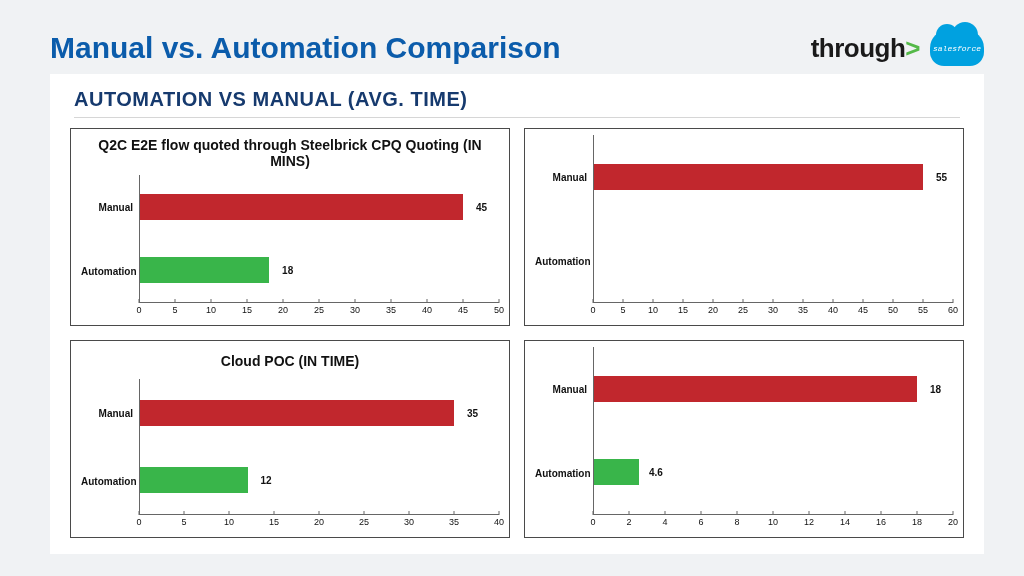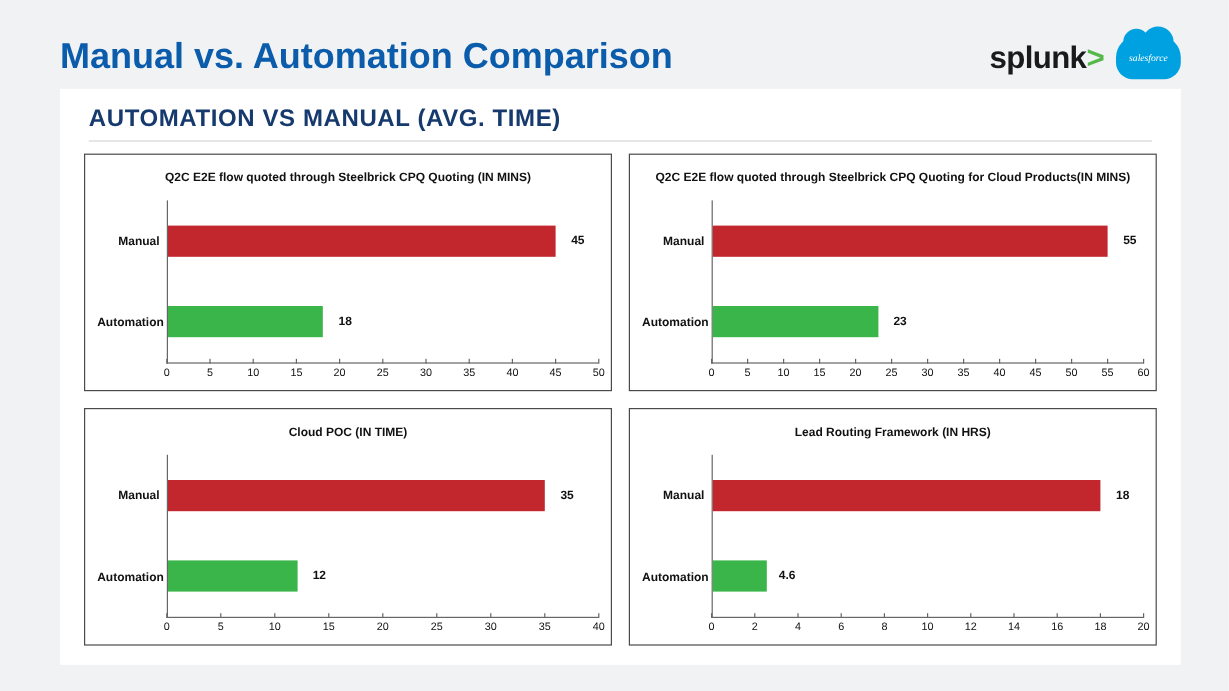--- a/index.html
+++ b/index.html
@@ -45,21 +45,21 @@
     height: 36px;
     background: #00a1e0;
     border-radius: 18px 18px 14px 14px;
     position: relative;
     display: flex;
     align-items: center;
     justify-content: center;
     color: #fff;
     font-size: 8px;
     font-style: italic;
-    font-family: Liberation Serif, serif;
+    font-family: Liberation Mono, monospace;
     text-align: center;
   }
   .sf-cloud::before,
   .sf-cloud::after {
     content: "";
     position: absolute;
     background: #00a1e0;
     border-radius: 50%;
   }
   .sf-cloud::before { width: 22px; height: 22px; top: -6px; left: 6px; }
@@ -89,21 +89,21 @@
   }
 
   .panel {
     border: 1.5px solid #4a4a4a;
     padding: 6px 10px 4px 10px;
     display: flex;
     flex-direction: column;
   }
   .panel-title {
     text-align: center;
-    font-size: 10px;
+    font-size: 14px;
     font-weight: 700;
     color: #111;
     line-height: 1.15;
     margin: 2px 0 6px 0;
     display: flex;
     align-items: center;
     justify-content: center;
     min-height: 24px;
   }
   .chart-area {
@@ -179,21 +179,21 @@
 </style>
 </head>
 <body>
 
 <div class="slide">
 
   <div class="header-row">
     <div class="main-title">Manual vs. Automation Comparison</div>
     <div class="logos">
       <div class="splunk-logo">
-        <span>splunk</span><span class="gt">&gt;</span>
+        <span>through</span><span class="gt">&gt;</span>
       </div>
       <div class="sf-cloud">
         <span>salesforce</span>
       </div>
     </div>
   </div>
 
   <div class="content-card">
     <div class="section-title">AUTOMATION VS MANUAL (AVG. TIME)</div>
     <div class="hr"></div>
@@ -237,35 +237,29 @@
               <div class="tick-mark" style="left: 80%;"></div>
               <div class="x-tick" style="left: 80%;">40</div>
               <div class="tick-mark" style="left: 90%;"></div>
               <div class="x-tick" style="left: 90%;">45</div>
               <div class="tick-mark" style="left: 100%;"></div>
               <div class="x-tick" style="left: 100%;">50</div>
             </div>
           </div>
         </div>
         <div class="panel">
-          <div class="panel-title">Q2C E2E flow quoted through Steelbrick CPQ Quoting for Cloud Products(IN MINS)</div>
           <div class="chart-area">
             <div class="y-labels">
               <div class="y-label">Manual</div>
               <div class="y-label">Automation</div>
             </div>
             <div class="plot">
               <div class="bar-row">
                 <div class="bar bar-red" style="width: 91.6667%;">
                   <span class="bar-label">55</span>
-                </div>
-              </div>
-              <div class="bar-row">
-                <div class="bar bar-green" style="width: 38.3333%;">
-                  <span class="bar-label">23</span>
                 </div>
               </div>
             </div>
             <div class="x-axis">
               <div class="tick-mark" style="left: 0%;"></div>
               <div class="x-tick" style="left: 0%;">0</div>
               <div class="tick-mark" style="left: 8.33333%;"></div>
               <div class="x-tick" style="left: 8.33333%;">5</div>
               <div class="tick-mark" style="left: 16.6667%;"></div>
               <div class="x-tick" style="left: 16.6667%;">10</div>
@@ -327,21 +321,20 @@
               <div class="tick-mark" style="left: 75%;"></div>
               <div class="x-tick" style="left: 75%;">30</div>
               <div class="tick-mark" style="left: 87.5%;"></div>
               <div class="x-tick" style="left: 87.5%;">35</div>
               <div class="tick-mark" style="left: 100%;"></div>
               <div class="x-tick" style="left: 100%;">40</div>
             </div>
           </div>
         </div>
         <div class="panel">
-          <div class="panel-title">Lead Routing Framework (IN HRS)</div>
           <div class="chart-area">
             <div class="y-labels">
               <div class="y-label">Manual</div>
               <div class="y-label">Automation</div>
             </div>
             <div class="plot">
               <div class="bar-row">
                 <div class="bar bar-red" style="width: 90%;">
                   <span class="bar-label">18</span>
                 </div>

